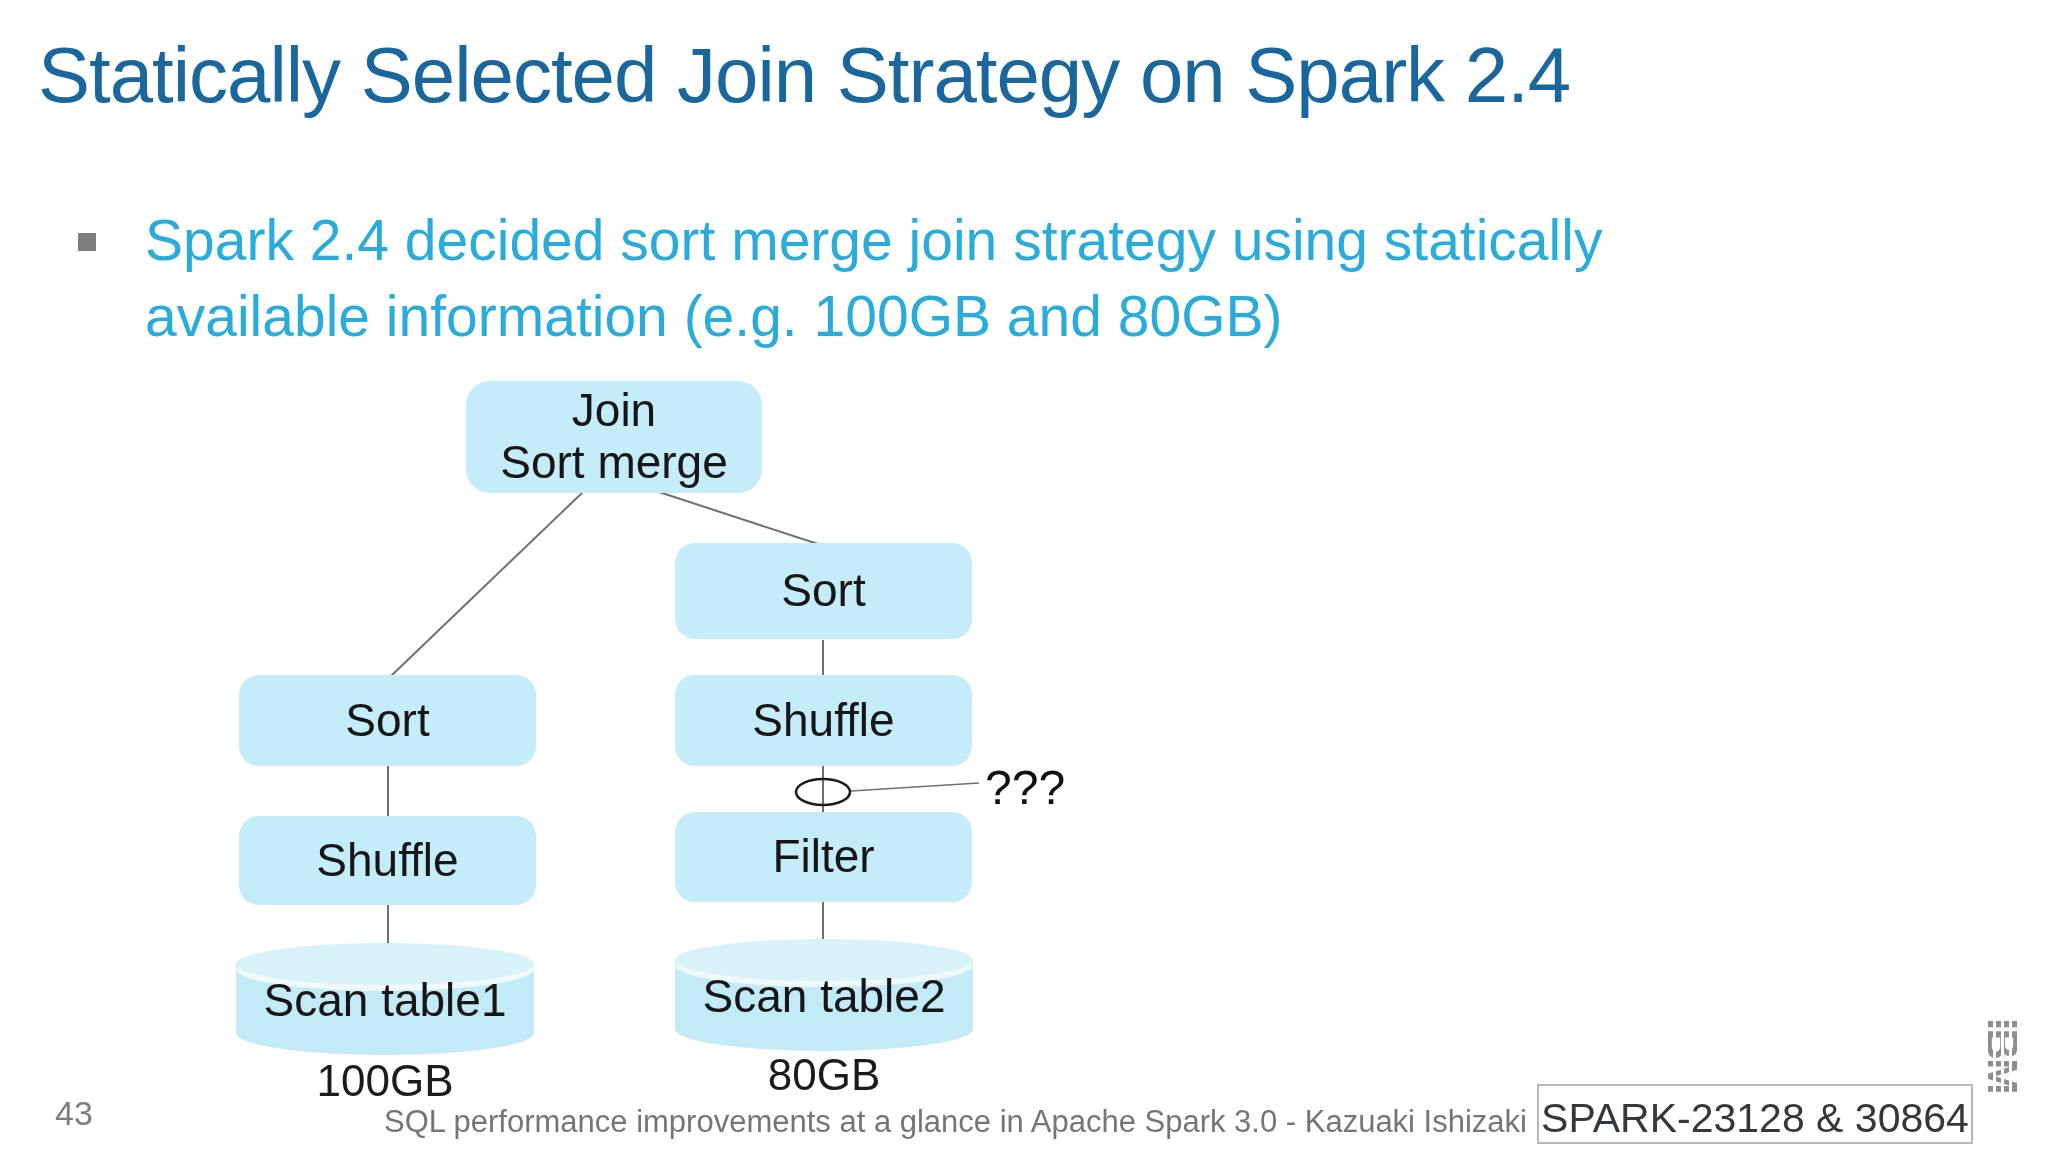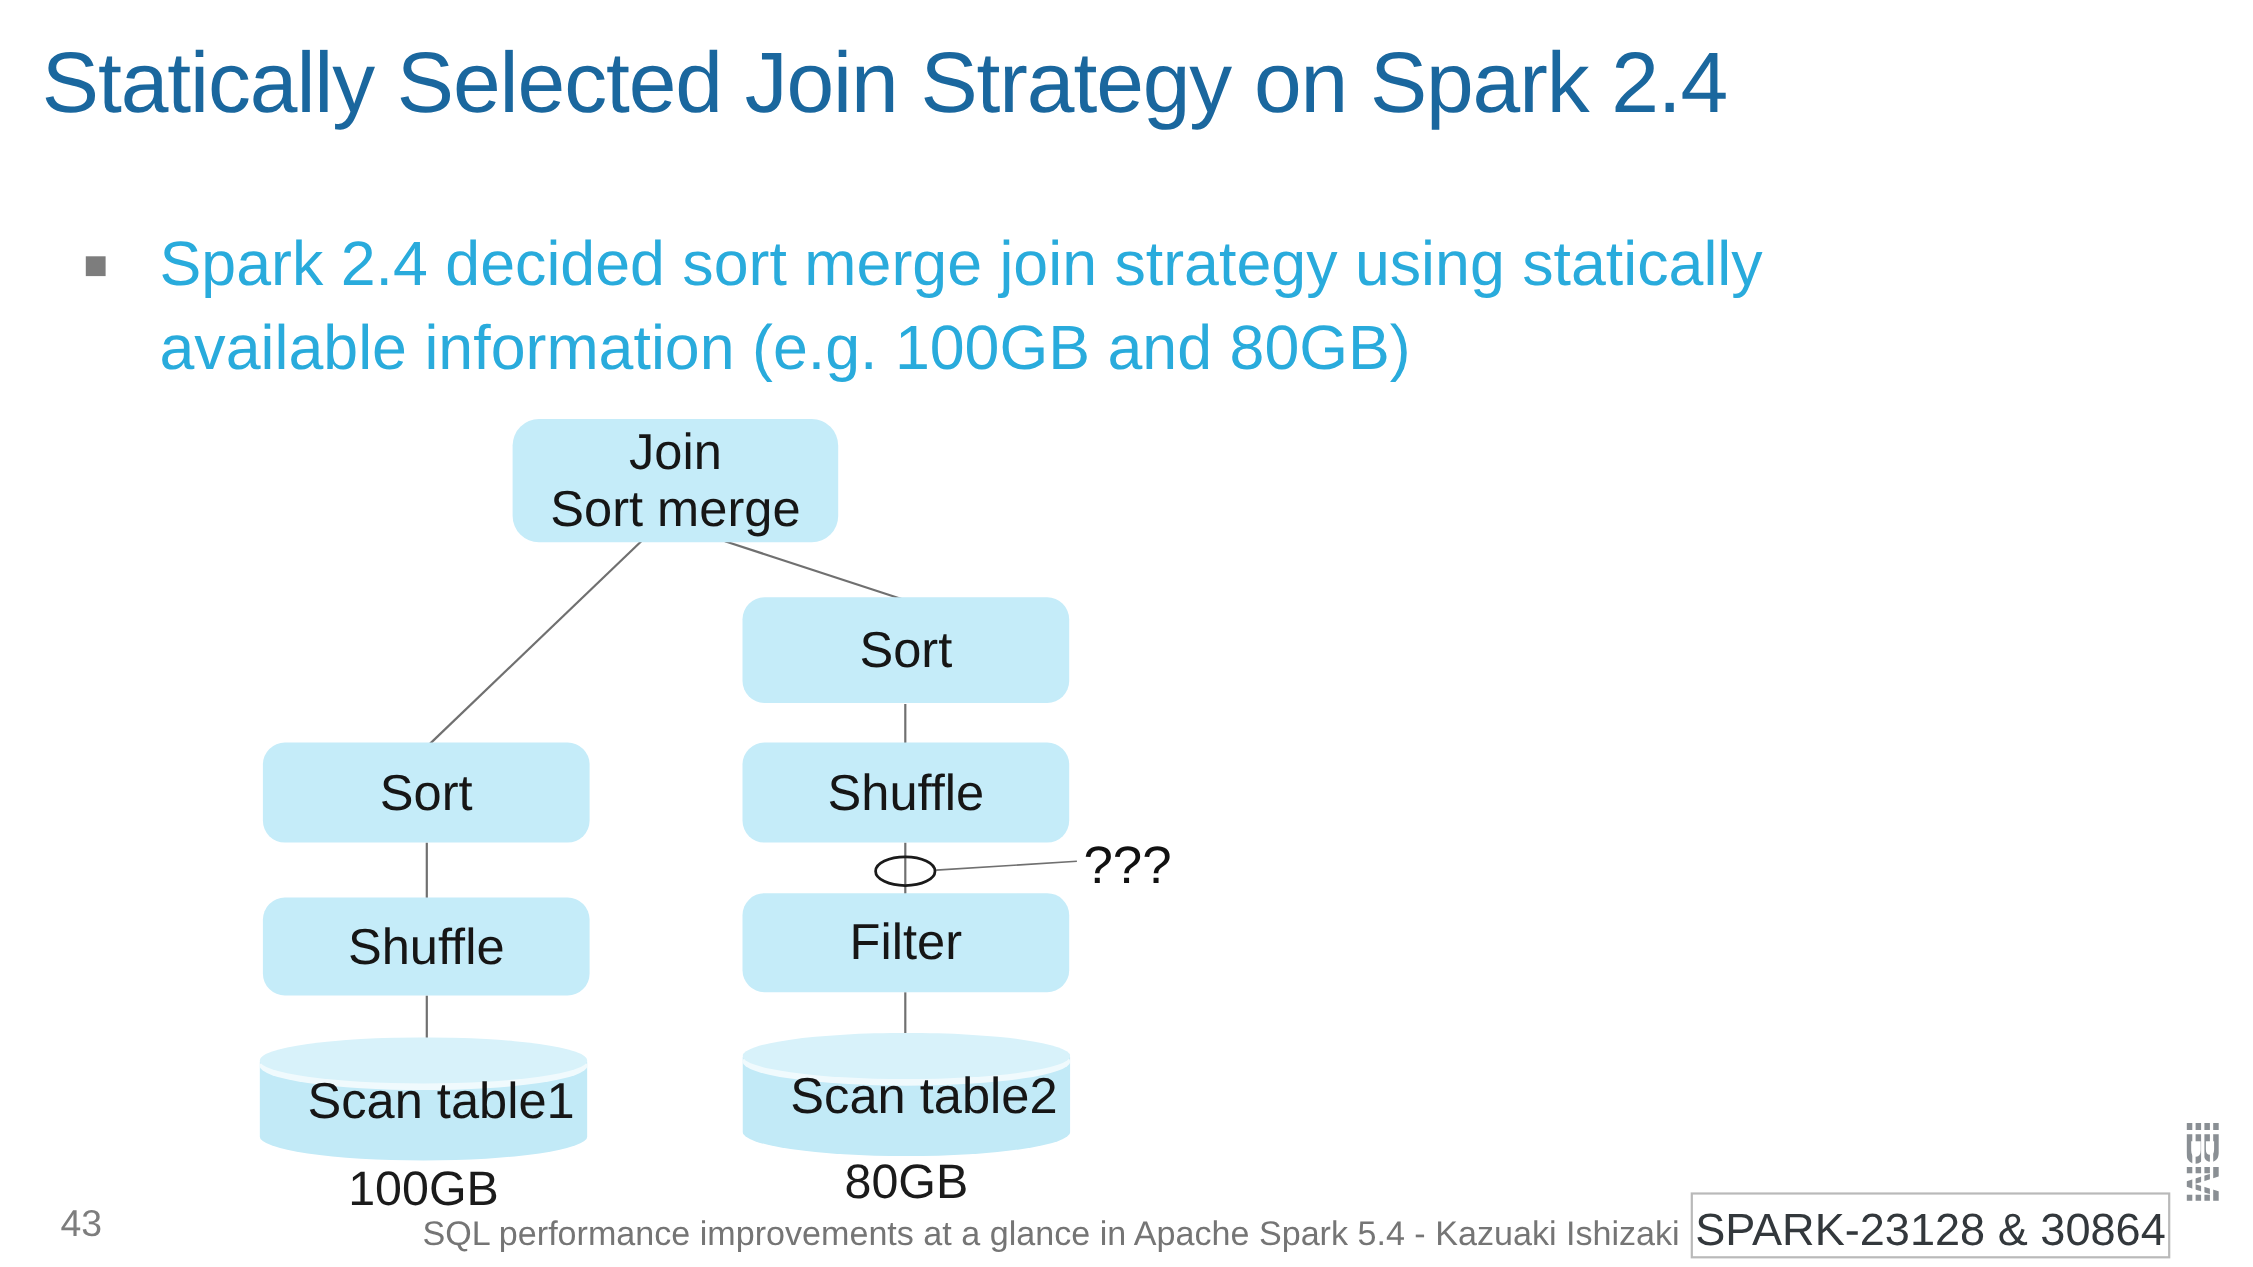--- a/index.html
+++ b/index.html
@@ -24,21 +24,21 @@
   .node-sort-r  { left:675px; top:543px; width:297px; height:96px; }
   .node-sort-l  { left:239px; top:675px; width:297px; height:91px; }
   .node-shuf-r  { left:675px; top:675px; width:297px; height:91px; }
   .node-shuf-l  { left:239px; top:816px; width:297px; height:89px; }
   .node-filt-r  { left:675px; top:812px; width:297px; height:90px; }
 
   .cylinder { position:absolute; width:298px; height:114px; }
   .cyl-l { left:236px; top:943px; }
   .cyl-r { left:675px; top:939px; }
   .cyl-label { position:absolute; left:0; top:30px; width:298px; text-align:center;
-               font-size:46px; color:#161616;padding-left:16px; }
+               font-size:46px; color:#161616; }
 
   .size-label { position:absolute; width:298px; text-align:center;
                 font-size:44px; color:#1b1b1b; }
   .size-l { left:236px; top:1056px; }
   .size-r { left:675px; top:1050px; }
 
   .qqq { position:absolute; left:985px; top:760px; font-size:48px; color:#111; }
 
   .pagenum { position:absolute; left:55px; top:1094px; font-size:34px; color:#7d7d7d; }
   .credit  { position:absolute; right:521px; top:1104px; font-size:31px; color:#757575;
@@ -105,21 +105,21 @@
     </svg>
     <div class="cyl-label">Scan table2</div>
   </div>
 
   <div class="size-label size-l">100GB</div>
   <div class="size-label size-r">80GB</div>
 
   <div class="qqq">???</div>
 
   <div class="pagenum">43</div>
-  <div class="credit">SQL performance improvements at a glance in Apache Spark 5.4 - Kazuaki Ishizaki</div>
+  <div class="credit">SQL performance improvements at a glance in Apache Spark 3.0 - Kazuaki Ishizaki</div>
   <div class="ticket-box">
     <span>SPARK-23128 &amp; 30864</span>
   </div>
 
   <div class="ibm-logo">
     <svg width="100" height="44" viewBox="0 0 100 44" xmlns="http://www.w3.org/2000/svg">
       <defs>
         <mask id="ibm-stripes">
           <rect width="100" height="44" fill="white"></rect>
           <rect y="5" width="100" height="3" fill="black"></rect>

